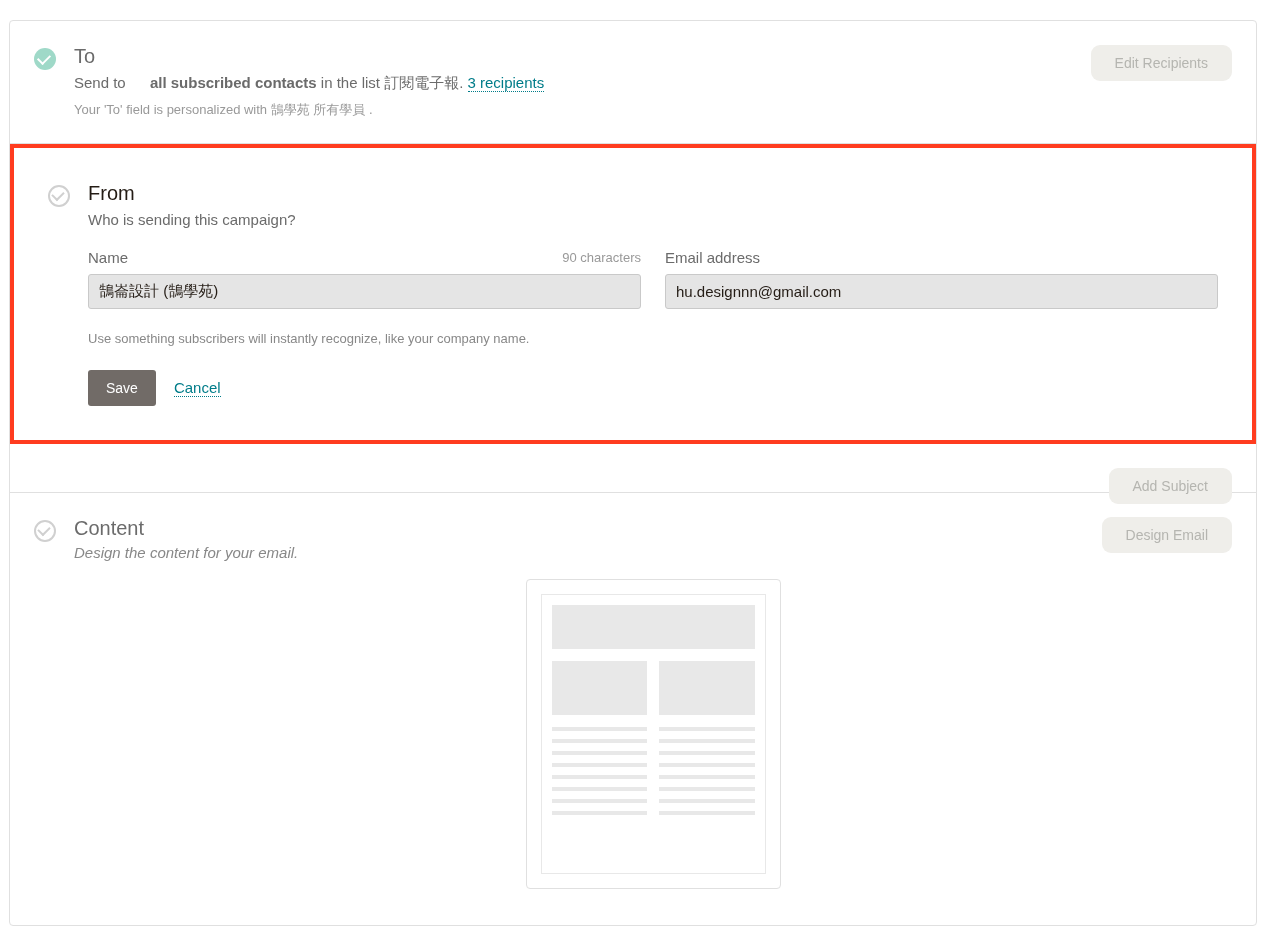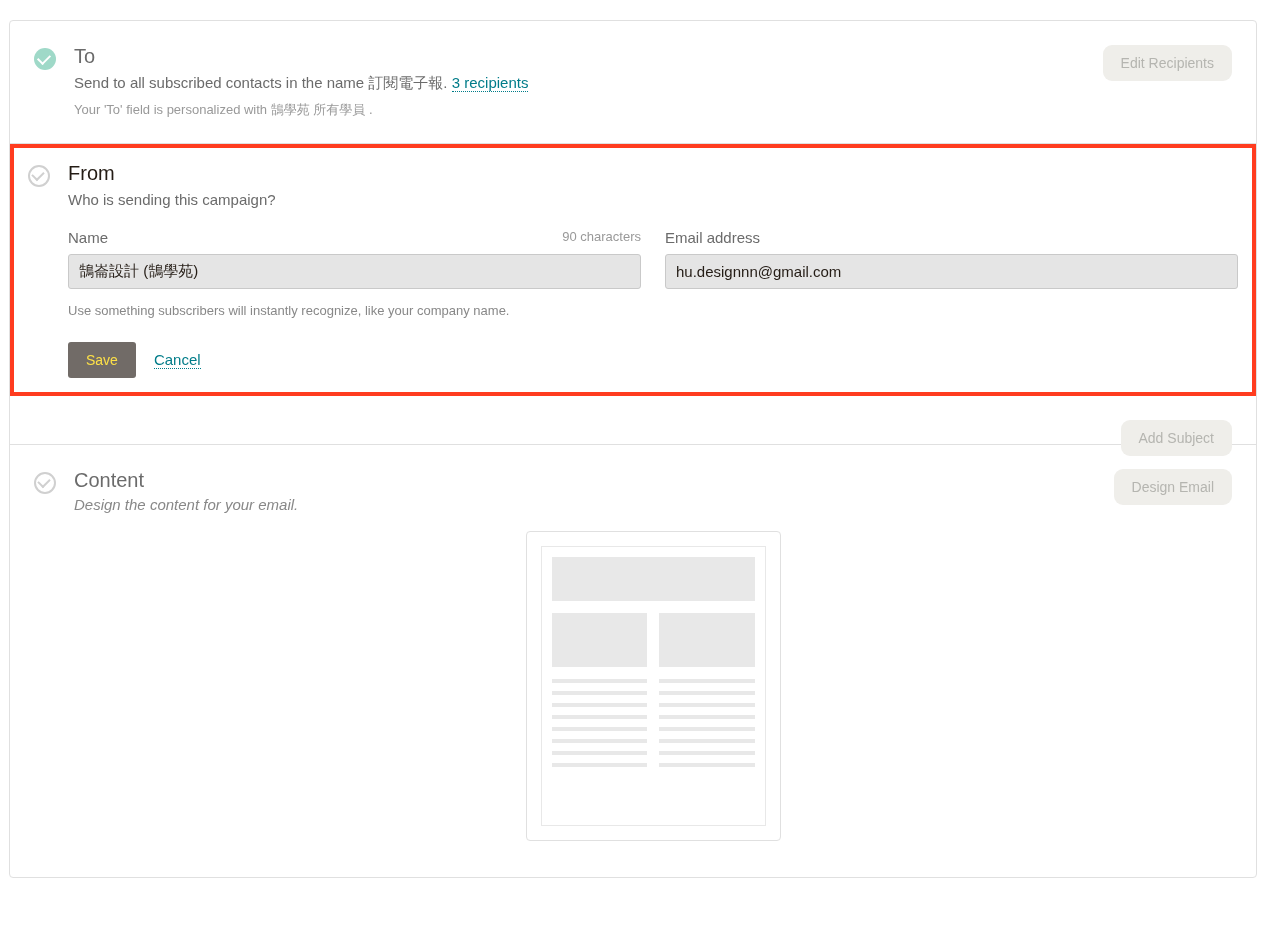--- a/index.html
+++ b/index.html
@@ -80,22 +80,23 @@
     }
     .section-title.dark {
       color: #241c15;
     }
     .section-desc {
       font-size: 15px;
       color: #6b6b6b;
       line-height: 1.5;
     }
     .section-desc strong {
-      font-weight: 400;
+      font-weight: 700;
       color: #6b6b6b;
+      margin-left: 20px;
     }
     .section-desc a {
       color: #007c89;
       text-decoration: none;
       border-bottom: 1px dotted #007c89;
       cursor: pointer;
     }
     .section-helper {
       font-size: 13px;
       color: #999;
@@ -106,42 +107,42 @@
       color: #888;
       font-size: 15px;
     }
     .section-action-btn {
       position: absolute;
       top: 24px;
       right: 24px;
       background: #efeeea;
       color: #b5b5b0;
       border: none;
-      padding: 10px 18px;
+      padding: 10px 24px;
       font-size: 14px;
       border-radius: 9px;
       cursor: pointer;
       font-weight: 500;
     }
     .highlighted-section {
       border: 4px solid #ff3c1f;
-      padding: 14px;
+      padding: 34px;
     }
     .form-row {
       display: flex;
       gap: 24px;
       margin-top: 18px;
     }
     .form-field {
       flex: 1;
     }
     .field-label-row {
       display: flex;
       justify-content: space-between;
-      align-items: flex-start;
+      align-items: center;
       margin-bottom: 8px;
     }
     .field-label {
       font-size: 15px;
       color: #6b6b6b;
     }
     .char-count {
       font-size: 13px;
       color: #999;
       margin-left: 48px;
@@ -151,31 +152,31 @@
       padding: 8px 10px;
       border: 1px solid #c9c9c9;
       border-radius: 3px;
       font-size: 15px;
       color: #241c15;
       background: #e5e5e5;
     }
     .field-hint {
       font-size: 13px;
       color: #888;
-      margin-top: 14px;
+      margin-top: 22px;
     }
     .action-row {
       margin-top: 24px;
       display: flex;
       align-items: center;
       gap: 18px;
     }
     .btn-save {
       background: #716b67;
-      color: #fde047;
+      color: #ffffff;
       border: none;
       padding: 10px 18px;
       font-size: 14px;
       border-radius: 3px;
       cursor: pointer;
       font-weight: 500;
     }
     .btn-cancel {
       color: #007c89;
       text-decoration: none;
@@ -233,21 +234,21 @@
 
 <div class="card-container">
 
   <div class="section">
     <button class="section-action-btn">Edit Recipients</button>
     <div class="section-row">
       <div class="status-icon complete"></div>
       <div class="section-body">
         <h2 class="section-title">To</h2>
         <div class="section-desc">
-          <span>Send to </span><strong>all subscribed contacts</strong><span> in the name 訂閱電子報. </span><a>3 recipients</a>
+          <span>Send to </span><strong>all subscribed contacts</strong><span> in the list 訂閱電子報. </span><a>3 recipients</a>
         </div>
         <div class="section-helper">Your 'To' field is personalized with 鵠學苑 所有學員 .</div>
       </div>
     </div>
   </div>
 
   <div class="section highlighted-section">
     <div class="section-row">
       <div class="status-icon empty"></div>
       <div class="section-body">

